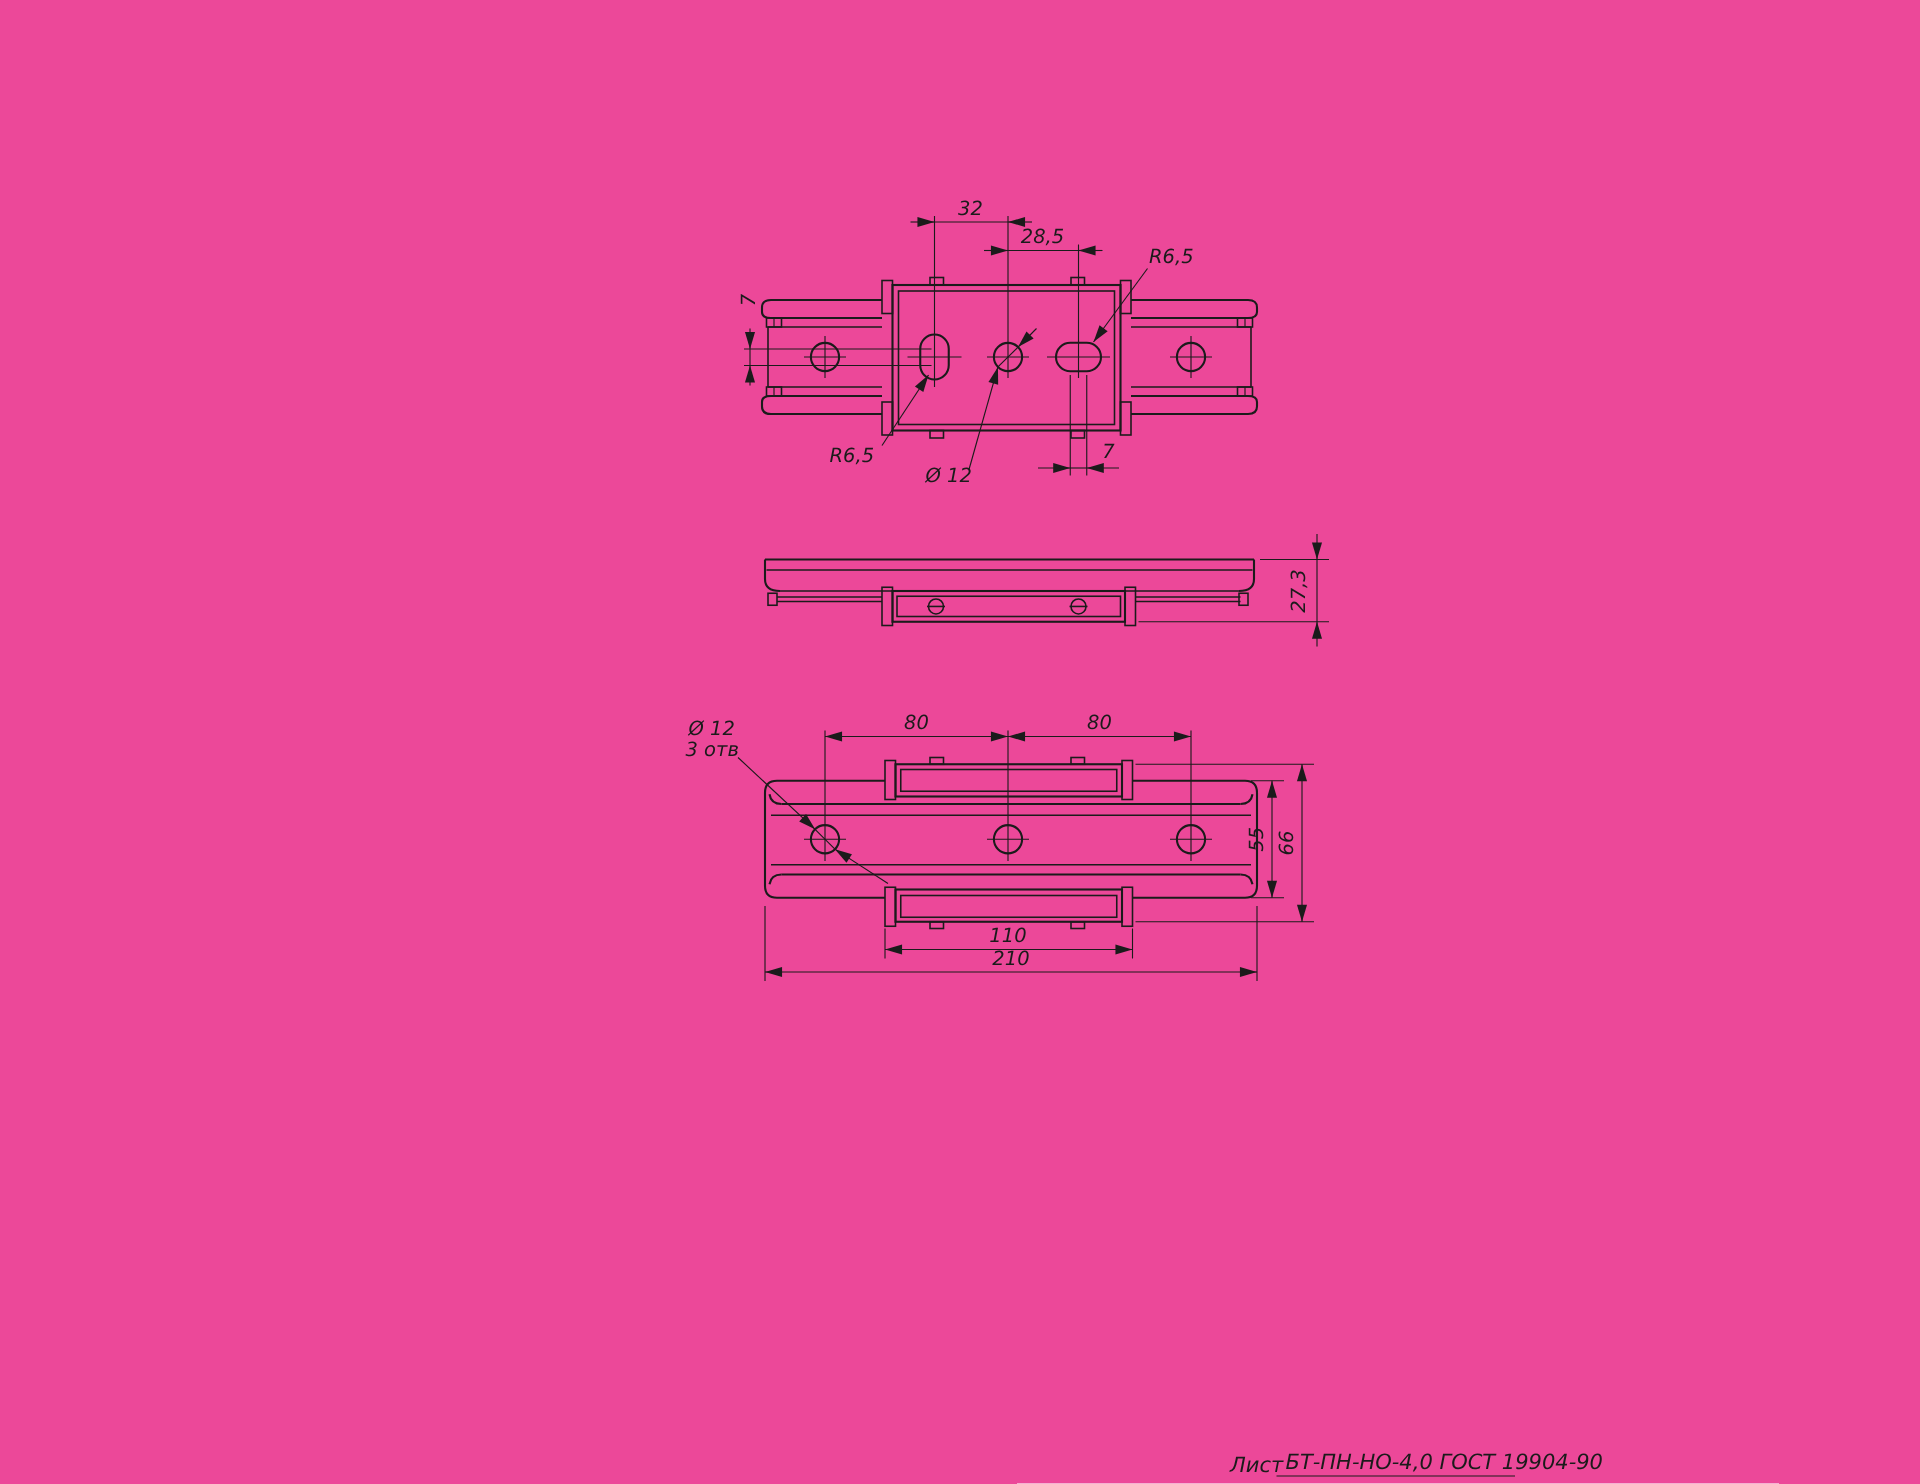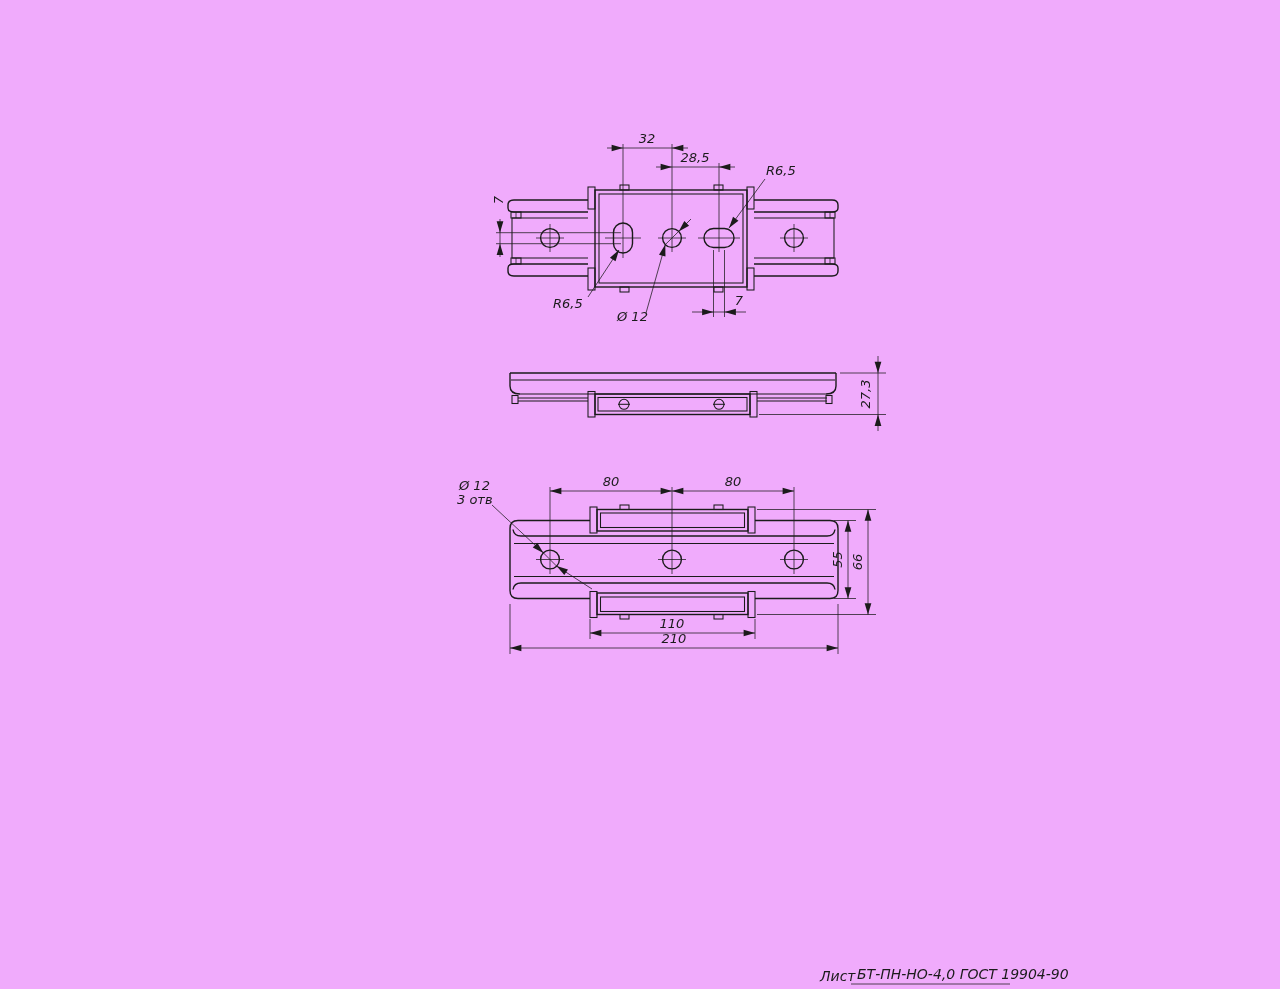--- a/index.html
+++ b/index.html
@@ -1,16 +1,16 @@
 <!DOCTYPE html>
 <html><head>
 <meta charset="utf-8">
 <style>
   html,body{margin:0;padding:0;background:#ffffff;}
-  .page{position:relative;width:1280px;height:989px;background:#f0abfc;overflow:hidden;
+  .page{position:relative;width:1280px;height:989px;background:#ec4899;overflow:hidden;
         font-family:"DejaVu Sans",sans-serif;}
   svg text{font-family:"DejaVu Sans",sans-serif;font-style:italic;fill:#1b1b1b;}
   .dim-text{font-size:13px;}
   .title-text{font-size:14px;}
   .outline{stroke:#1b1b1b;stroke-width:1.4;fill:none;}
   .mid{stroke:#1b1b1b;stroke-width:1.05;fill:none;}
   .thin{stroke:#1b1b1b;stroke-width:0.75;fill:none;}
 </style>
 </head>
 <body>

